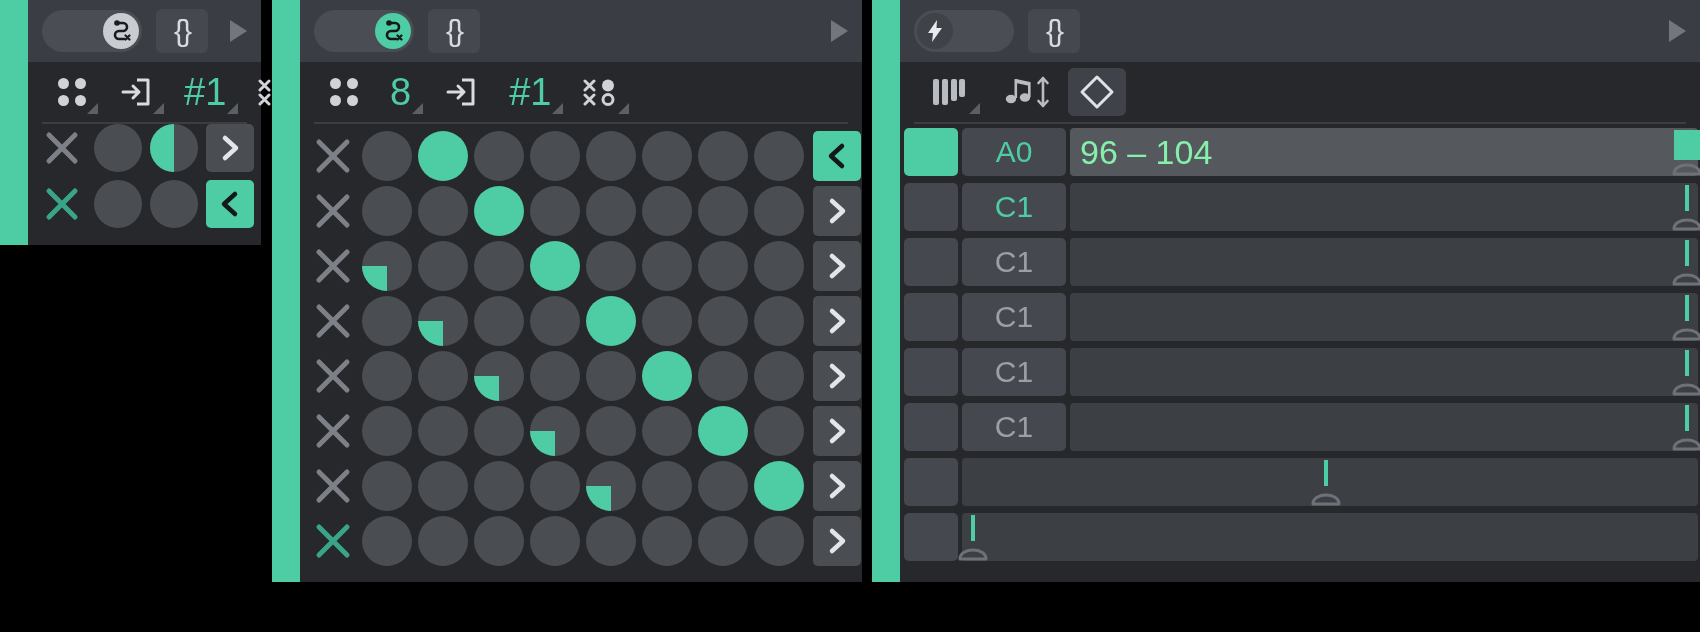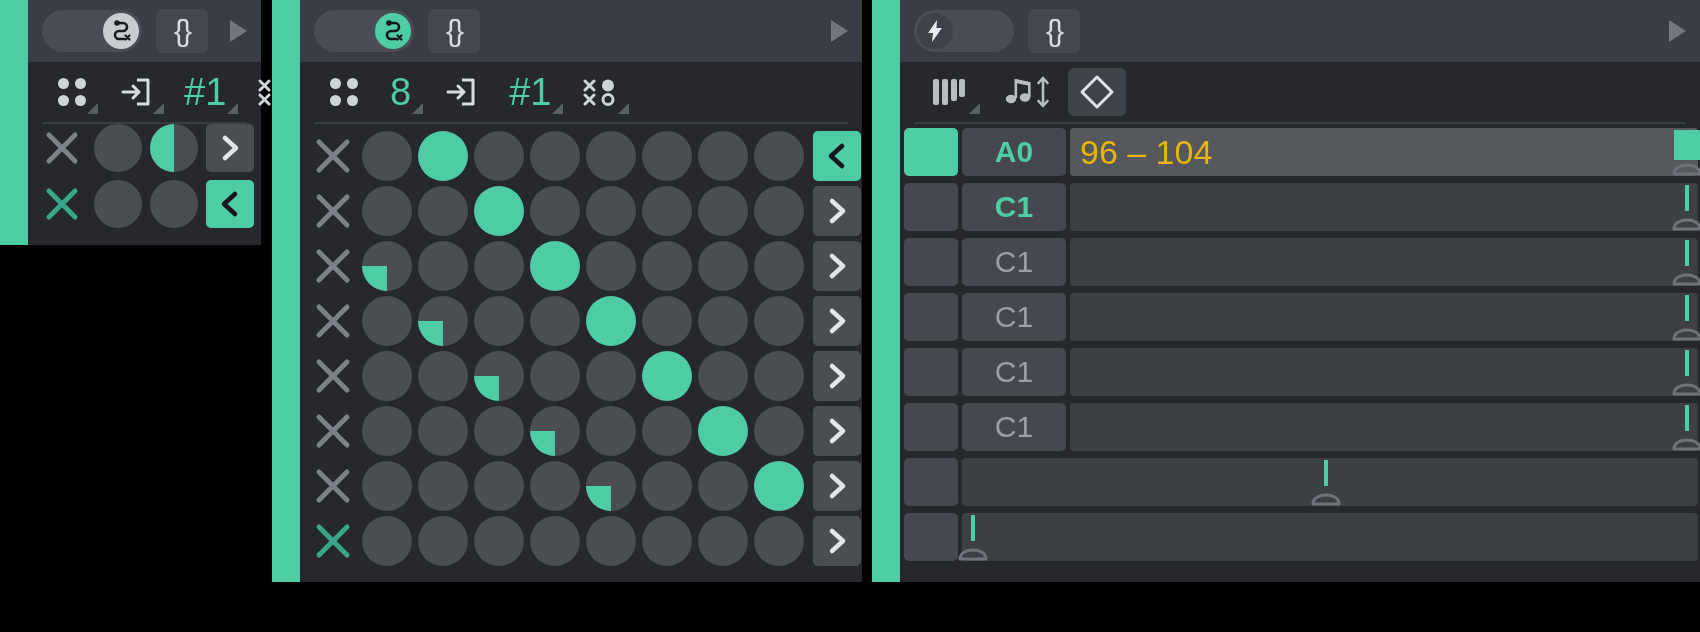--- a/index.html
+++ b/index.html
@@ -119,29 +119,29 @@
   #panel-right .panel-body { background: #26282b; }
   .lanes { padding: 2px 0 0 0; display: flex; flex-direction: column; gap: 3px; }
   .lane { display: flex; align-items: center; height: 52px; gap: 4px; padding: 0 2px 0 4px;}
   .lane-check { width: 54px; flex: 0 0 54px; height: 48px; border-radius: 5px; background: #45484e; }
   .lane-check.on { background: #4ecca3; }
   .lane-name {
     width: 104px; flex: 0 0 104px; height: 48px; border-radius: 5px; background: #45484e;
     display: flex; align-items: center; justify-content: center;
     font-size: 30px; color: #9aa0a6; font-weight: 300;
   }
-  .lane-name.green { color: #4ecca3; font-weight: bold; }
+  .lane-name.green { color: #4ecca3; }
   .lane-track {
     flex: 1; height: 48px; border-radius: 4px; background: #3c4044;
     position: relative; overflow: visible; min-width: 0;
   }
   .lane-track.filled { background: #55585c; }
   .lane-val {
     position: absolute; left: 10px; top: 50%; transform: translateY(-50%);
-    color: #eab308; font-size: 34px; font-weight: 300; white-space: nowrap;
+    color: #86efac; font-size: 34px; font-weight: 300; white-space: nowrap;
   }
   .handle { position: absolute; bottom: 0; transform: translateX(-50%); width: 30px; height: 48px; }
   .handle .tick { position: absolute; left: 50%; transform: translateX(-50%); top: 2px; width: 4px; height: 26px; background: #4ecca3; }
   .handle .arch { position: absolute; left: 0; bottom: 0; width: 30px; height: 22px; }
   .marker-flag {
     position: absolute; top: 2px; width: 26px; height: 30px; background: #4ecca3;
     transform: translateX(-50%);
   }
 </style>
 </head>

